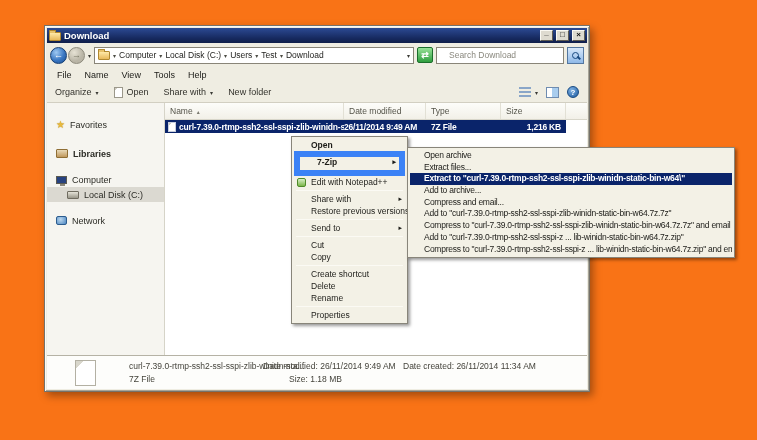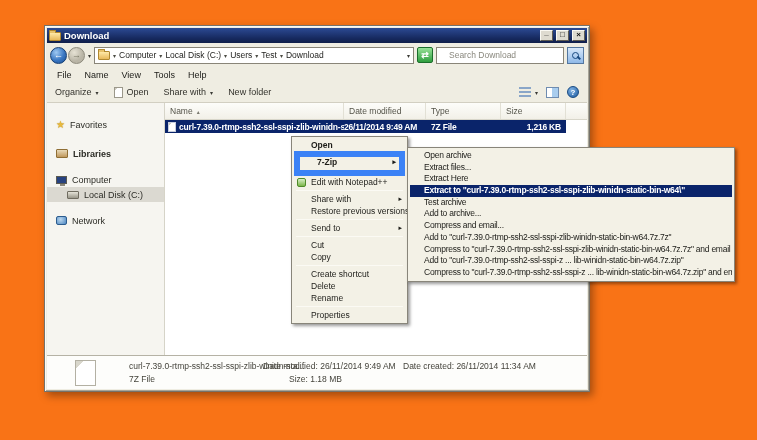--- a/index.html
+++ b/index.html
@@ -273,23 +273,21 @@
     <div class="mi"><span>Create shortcut</span></div>
     <div class="mi"><span>Delete</span></div>
     <div class="mi"><span>Rename</span></div>
     <div class="msep"></div>
     <div class="mi"><span>Properties</span></div>
   </div>
 
   <div class="menu sub">
     <div class="si"><span>Open archive</span></div>
     <div class="si"><span>Extract files...</span></div>
-    <div class="si"><span>Extract Here</span></div>
     <div class="si selected"><span>Extract to "curl-7.39.0-rtmp-ssh2-ssl-sspi-zlib-winidn-static-bin-w64\"</span></div>
-    <div class="si"><span>Test archive</span></div>
     <div class="si"><span>Add to archive...</span></div>
     <div class="si"><span>Compress and email...</span></div>
     <div class="si"><span>Add to "curl-7.39.0-rtmp-ssh2-ssl-sspi-zlib-winidn-static-bin-w64.7z.7z"</span></div>
     <div class="si"><span>Compress to "curl-7.39.0-rtmp-ssh2-ssl-sspi-zlib-winidn-static-bin-w64.7z.7z" and email</span></div>
     <div class="si"><span>Add to "curl-7.39.0-rtmp-ssh2-ssl-sspi-z ... lib-winidn-static-bin-w64.7z.zip"</span></div>
     <div class="si"><span>Compress to "curl-7.39.0-rtmp-ssh2-ssl-sspi-z ... lib-winidn-static-bin-w64.7z.zip" and email</span></div>
   </div>
 </div>
 
 </body></html>

